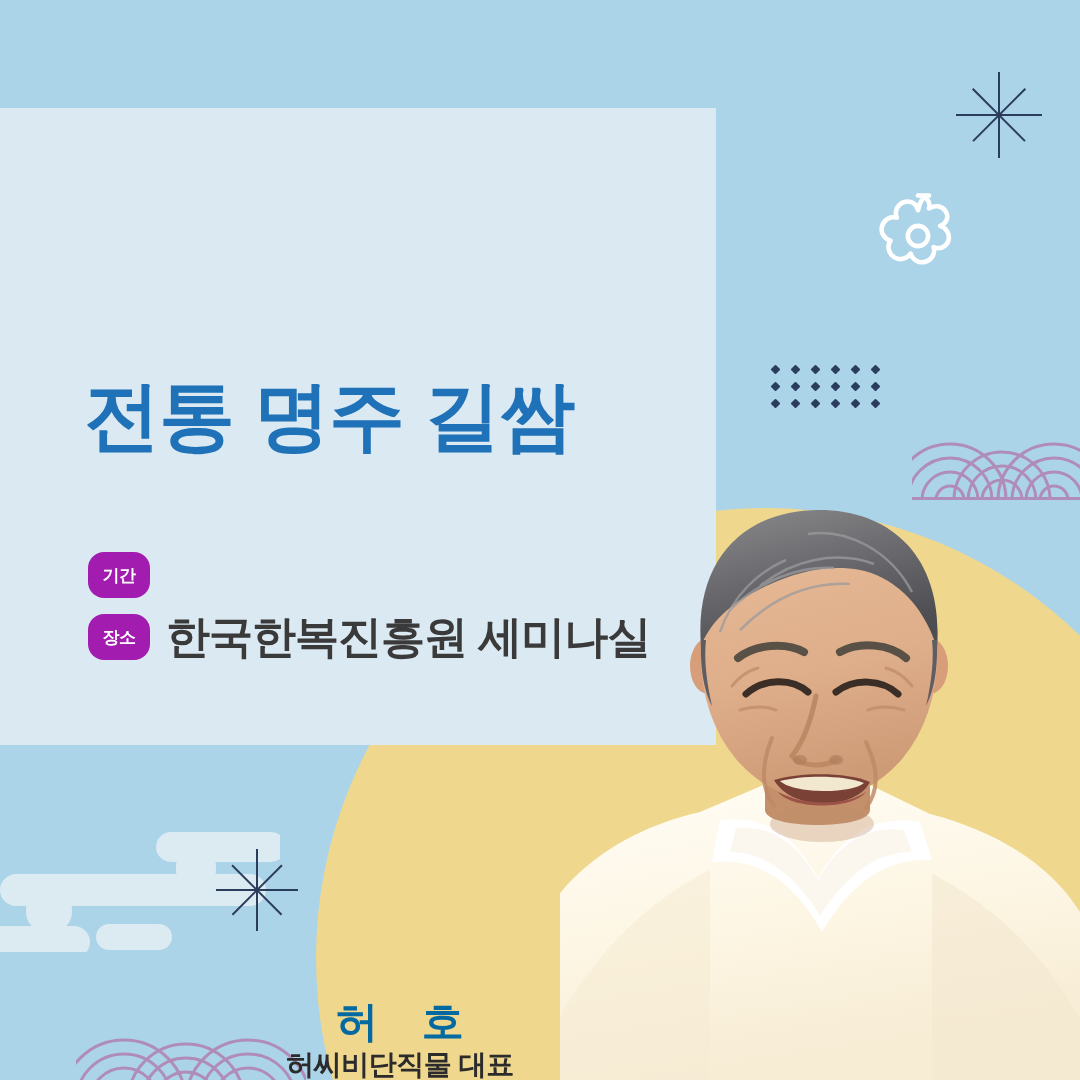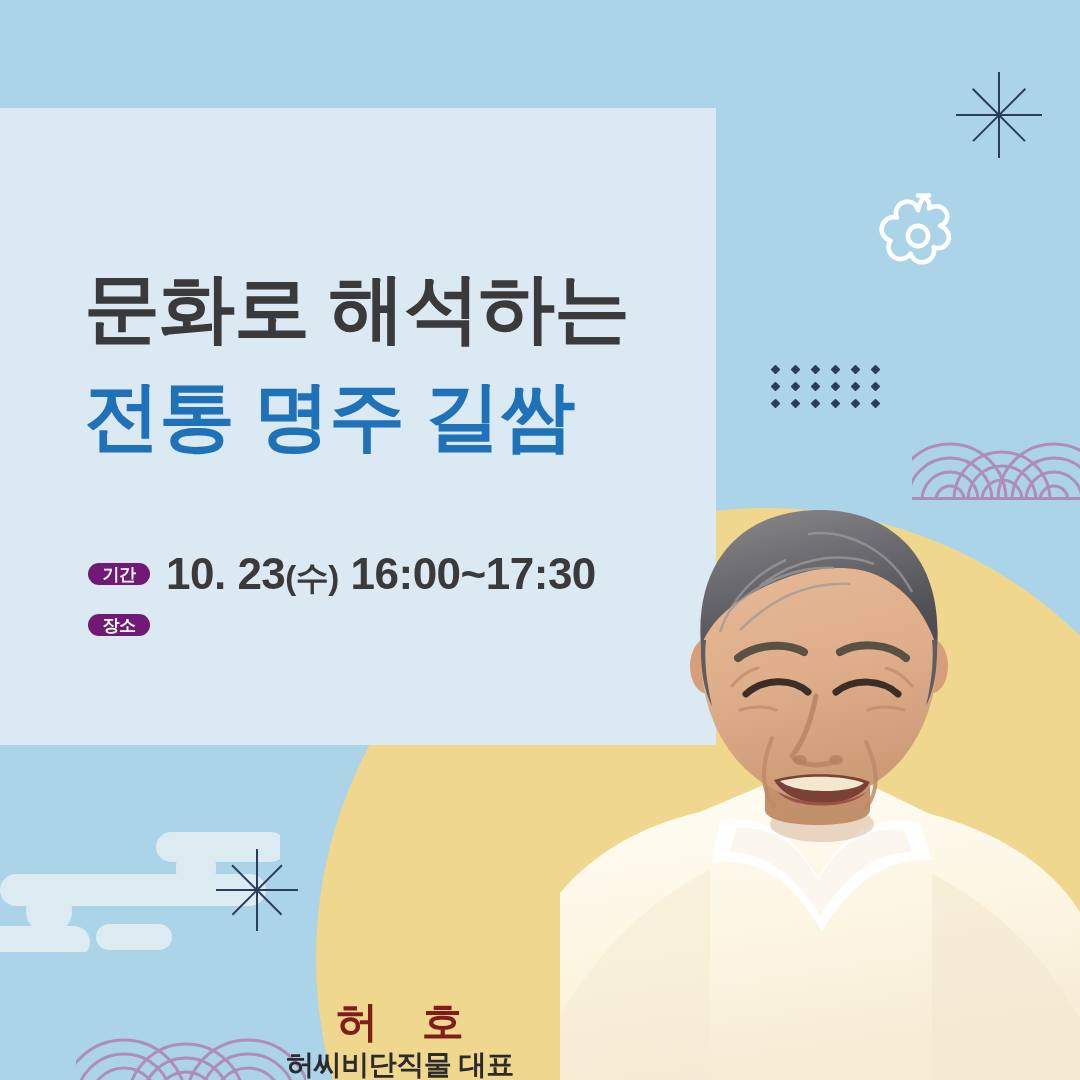--- a/index.html
+++ b/index.html
@@ -113,23 +113,23 @@
   .info-row {
     position: absolute;
     display: flex;
     align-items: center;
   }
   .badge {
     display: inline-flex;
     align-items: center;
     justify-content: center;
     width: 62px;
-    height: 22px;
+    height: 46px;
     border-radius: 16px;
-    background: #701a75;
+    background: #a21caf;
     color: #ffffff;
     font-size: 17px;
     font-weight: 700;
     letter-spacing: -0.5px;
     flex: none;
   }
   .info-row-date { left: 88px; top: 552px; }
   .info-row-place { left: 88px; top: 614px; text-align: right; }
 
   .info-text-date {
@@ -163,21 +163,21 @@
   }
 
   .speaker-name {
     position: absolute;
     left: 0;
     right: 0;
     top: 994px;
     text-align: center;
     font-size: 42px;
     font-weight: 800;
-    color: #7f1d1d;
+    color: #0369a1;
     letter-spacing: 16px;
     text-indent: 16px;
   }
   .speaker-role {
     position: absolute;
     left: 0;
     right: 0;
     top: 1046px;
     text-align: center;
     font-size: 28px;
@@ -364,30 +364,29 @@
 
         <path d="M214 300 C240 292 288 292 310 302 C296 330 232 332 214 300 Z" fill="#7A4236"></path>
         <path d="M220 301 C244 295 284 295 304 303 C292 314 234 314 220 301 Z" fill="#F2E7CF"></path>
         <path d="M218 312 C244 326 286 326 306 312 C292 330 232 330 218 312 Z" fill="#9A5346"></path>
 
         <ellipse cx="262" cy="344" rx="52" ry="18" fill="#C08E6C" opacity="0.35"></ellipse>
       </g>
     </svg>
   </div>
 
-  <div class="title-1">문화로 해석하는</div>
   <div class="title-2">전통 명주 길쌈</div>
 
   <div class="info-row info-row-date">
     <span class="badge">기간</span>
-    <span class="info-text-date"><span>10. 23</span><span class="dow">(수)</span><span> 16:00~17:30</span></span>
   </div>
 
   <div class="info-row info-row-place">
     <span class="badge">장소</span>
+    <span class="info-text-place">한국한복진흥원 세미나실</span>
   </div>
 
 
   <div class="speaker-block">
     <div class="speaker-name">허 호</div>
     <div class="speaker-role">허씨비단직물 대표</div>
   </div>
 
 </div>
 

